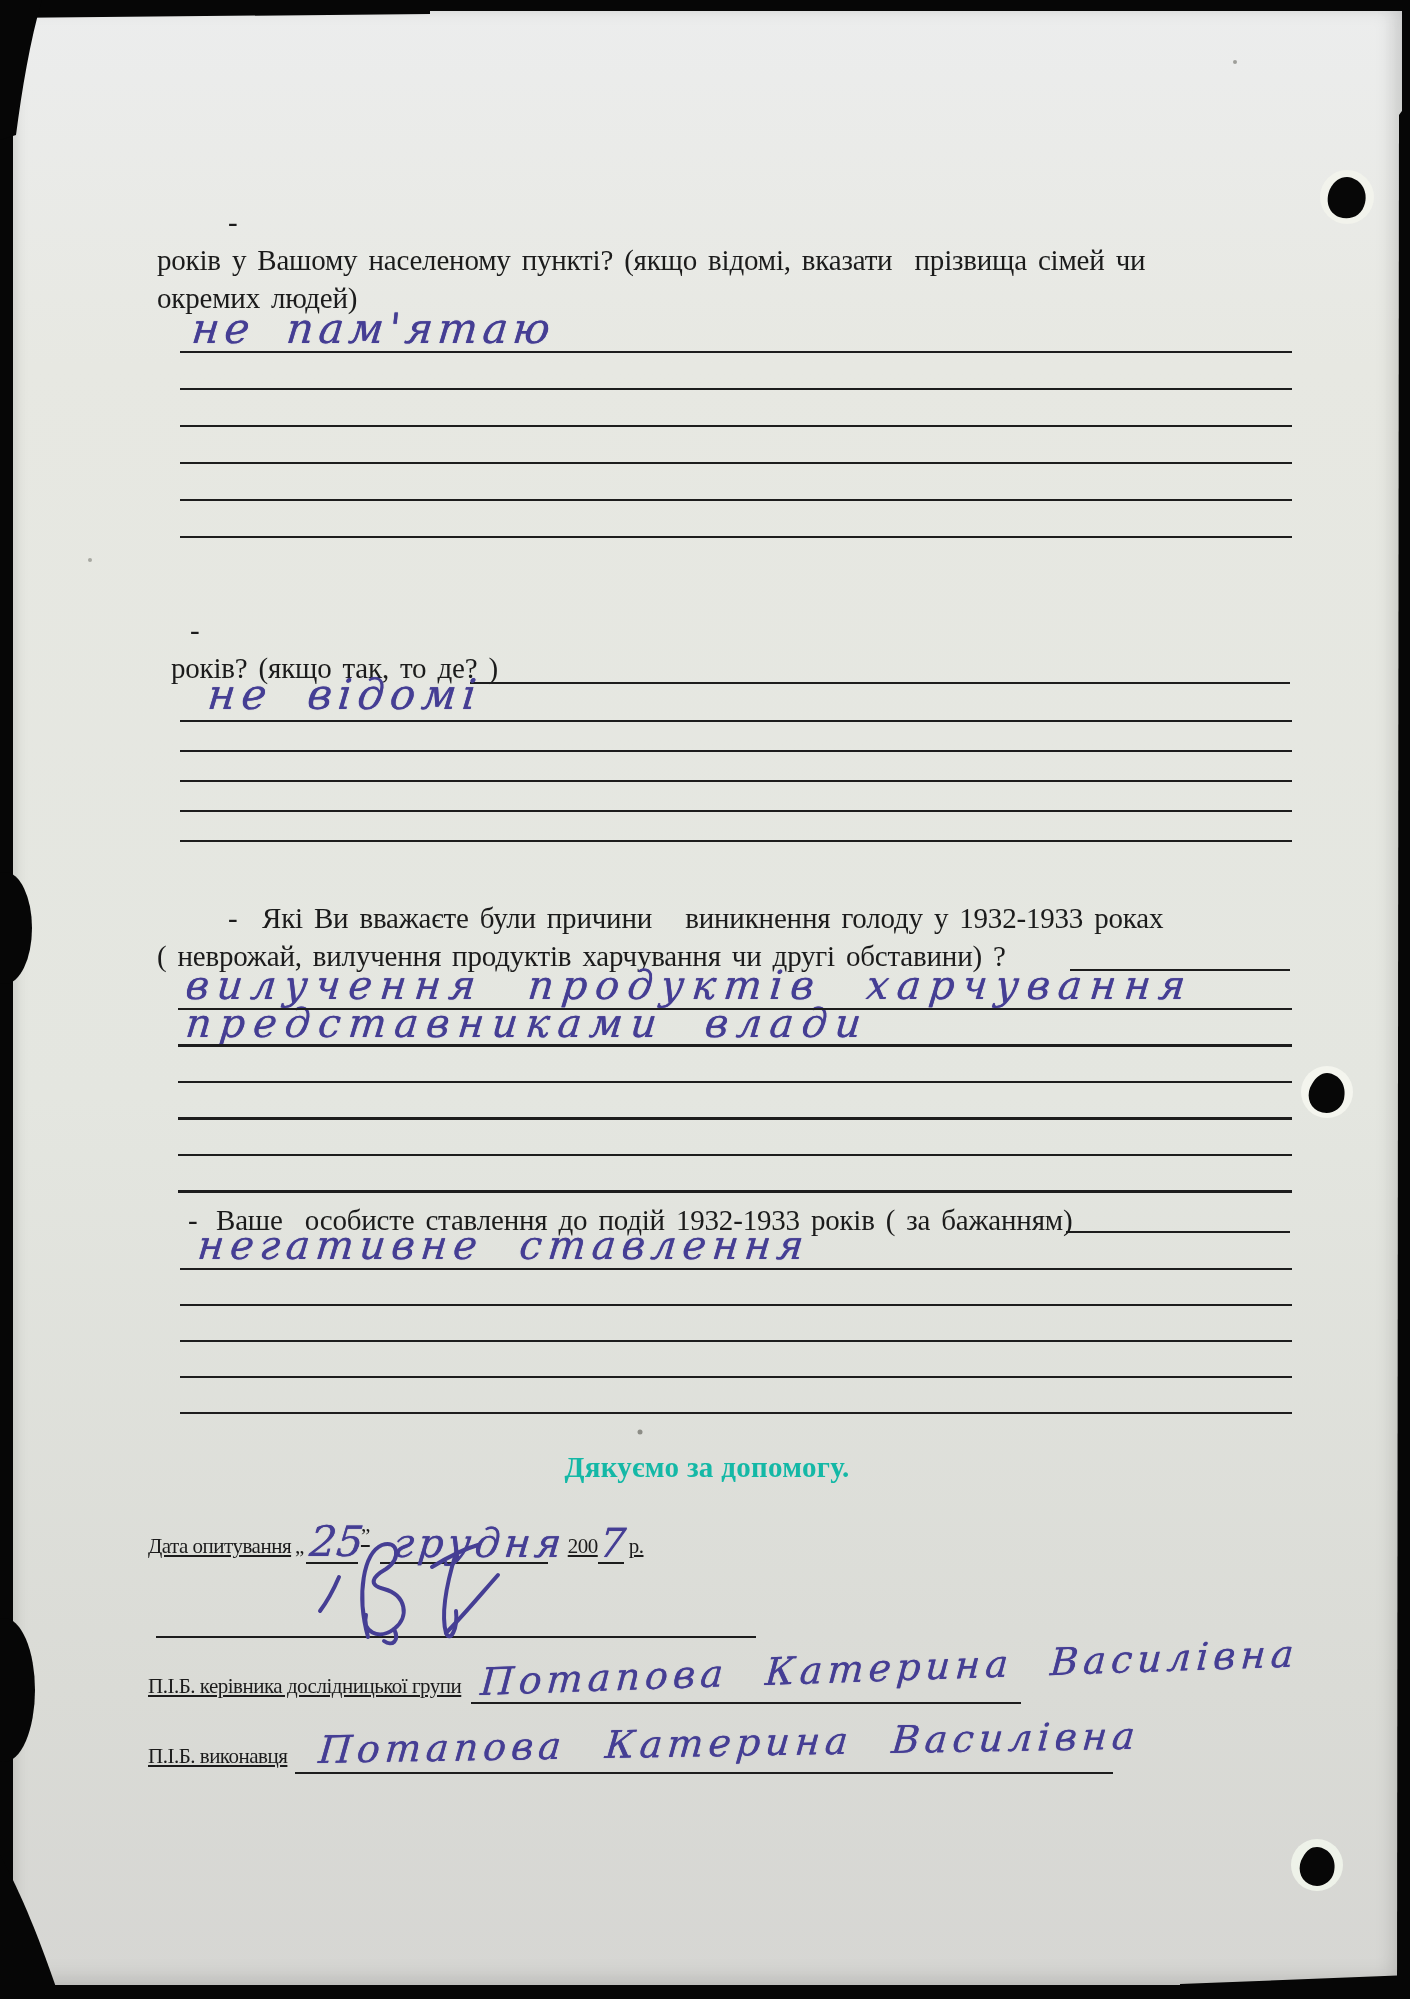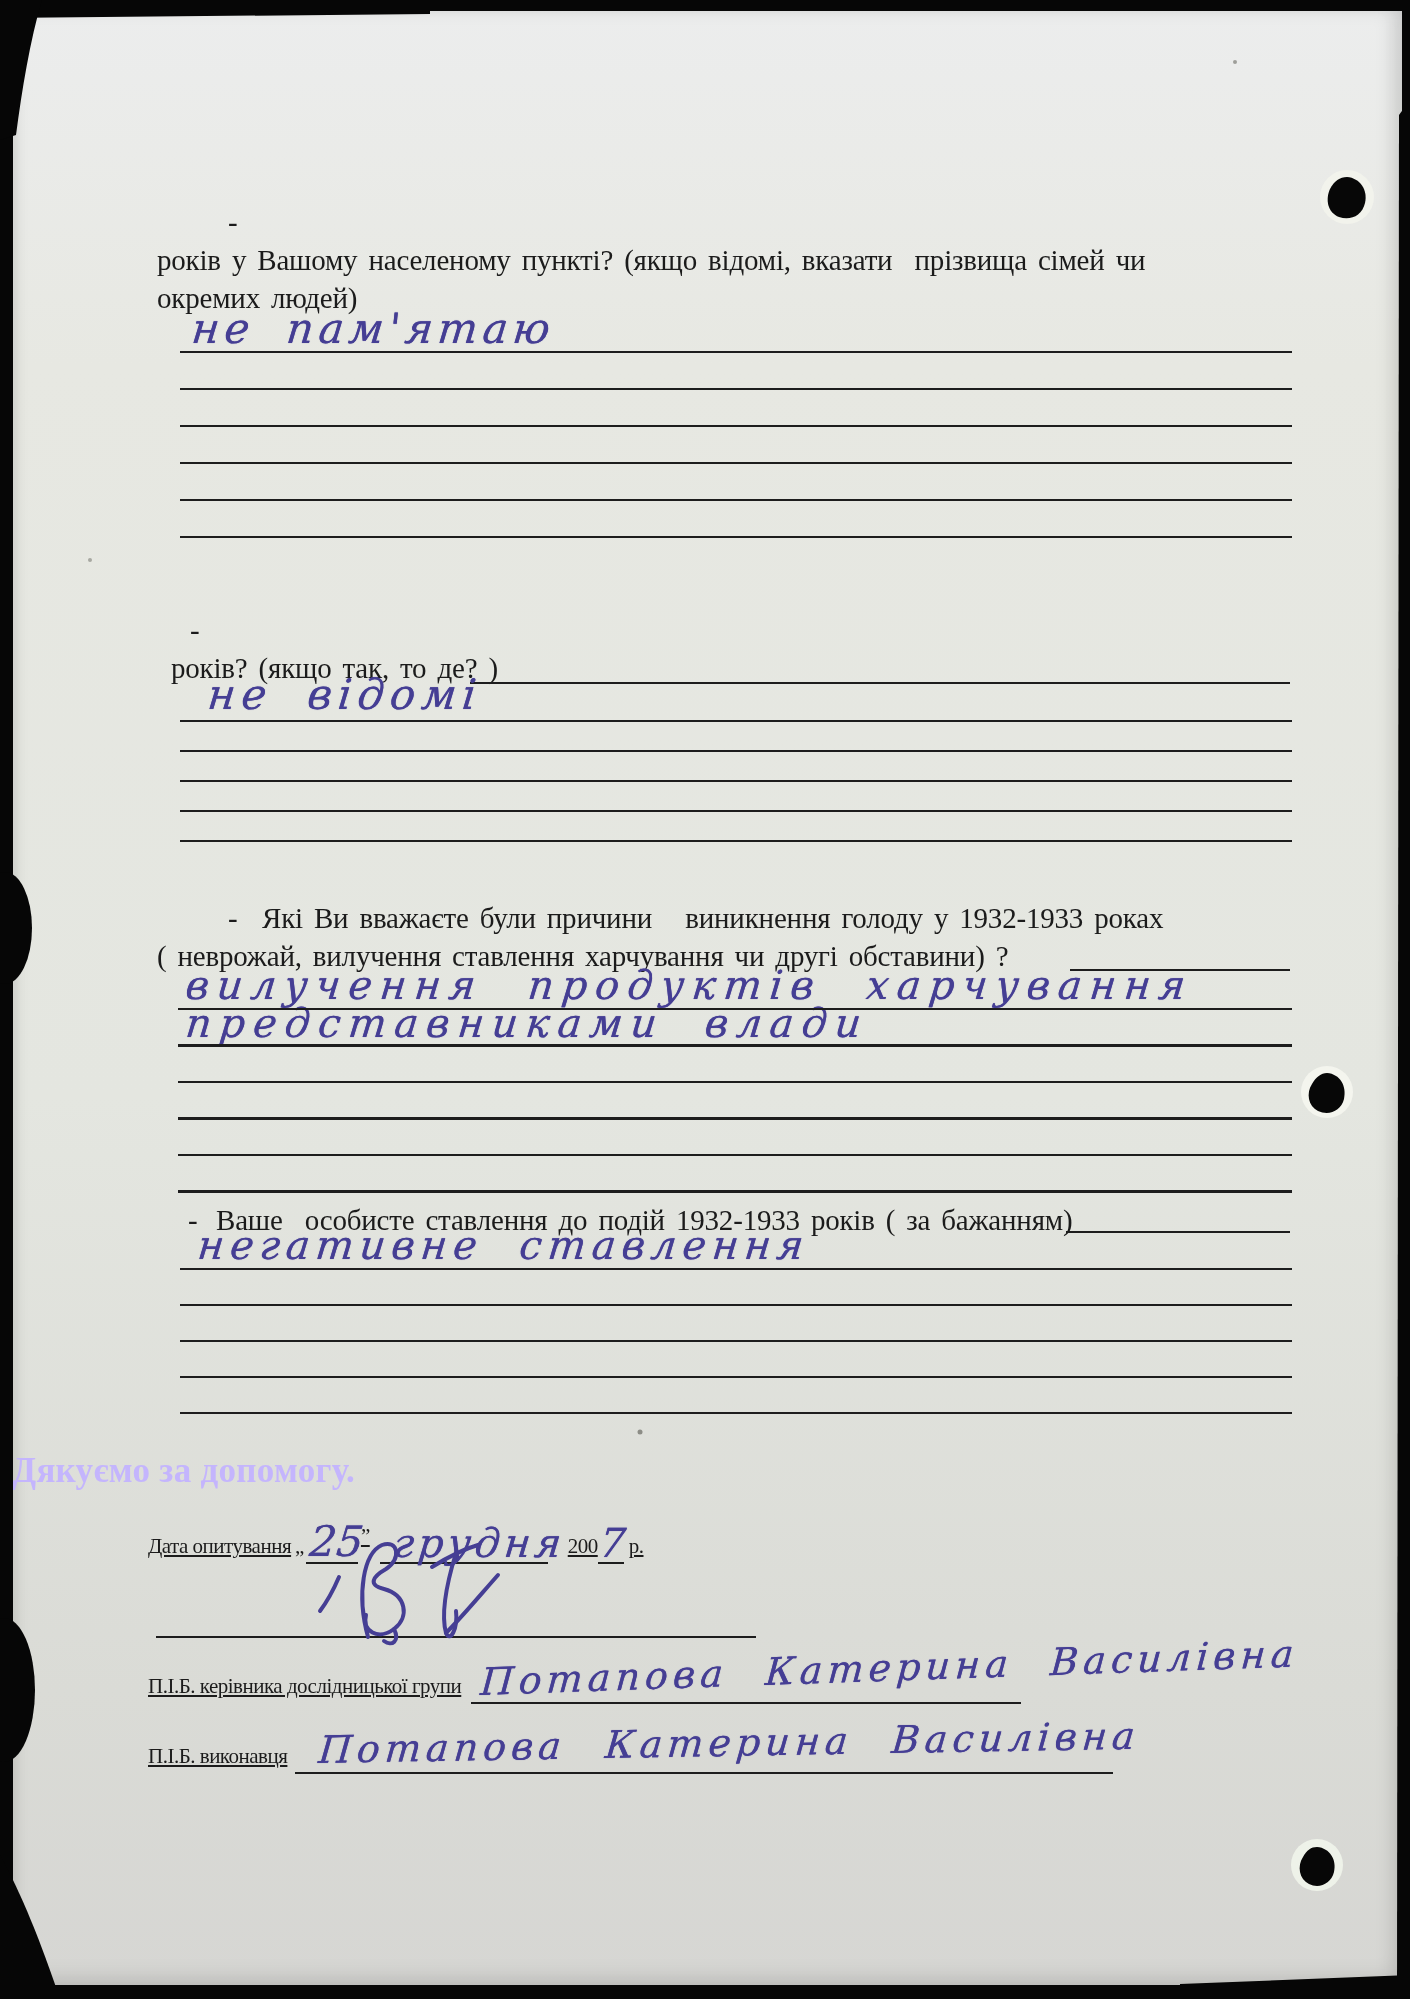--- a/index.html
+++ b/index.html
@@ -12,22 +12,22 @@
            word-spacing:4px;letter-spacing:-0.2px;}
   .rule-block{position:absolute;}
   .uline{position:absolute;border-bottom:2.4px solid #1d1d1d;height:0;}
   .hw{position:absolute;color:#453e94;font-family:"DejaVu Serif", serif;font-style:italic;
       white-space:nowrap;transform:skewX(-6deg);text-shadow:0 0 0.7px #453e94;}
   .frow{position:absolute;left:148px;display:flex;align-items:flex-end;color:#1b1b1b;}
   .frow .txt{font-size:21px;letter-spacing:-0.5px;line-height:36px;white-space:pre;text-decoration:underline;}
   .ubox{position:relative;border-bottom:2.4px solid #1d1d1d;height:36px;overflow:visible;}
   .ubox .hw2{position:absolute;bottom:-4px;color:#453e94;font-family:"DejaVu Serif", serif;
              font-style:italic;white-space:nowrap;transform:skewX(-6deg);text-shadow:0 0 0.7px #453e94;}
-  .thanks{position:absolute;left:12px;top:1451px;width:1390px;text-align:left;color:#c4b5fd;
-          font-size:35px;font-weight:bold;letter-spacing:0.3px;}
+  .thanks{position:absolute;left:12px;top:1451px;width:1390px;text-align:center;color:#14b8a6;
+          font-size:29px;font-weight:bold;letter-spacing:0.3px;}
   svg.overlay{position:absolute;left:0;top:0;pointer-events:none;}
 </style>
 </head>
 <body>
 
 <div id="stage">
   <div id="paper"></div>
 
   <div class="printed" style="left:228px;top:205px;">-</div>
   <div class="printed" style="left:157px;top:243px;text-align:center;">років у Вашому населеному пункті? (якщо відомі, вказати  прізвища сімей чи</div>
@@ -38,21 +38,21 @@
 
   <div class="printed" style="left:190px;top:613px;">-</div>
   <div class="printed" style="left:171px;top:651px;">років? (якщо так, то де? )</div>
   <div class="uline" style="left:470px;top:682px;width:820px;"></div>
   <div class="hw" style="left:208px;top:670px;font-size:42px;letter-spacing:6px;word-spacing:16px;">не відомі</div>
   <div class="rule-block" style="left:180px;top:720px;width:1112px;height:124px;
        background:repeating-linear-gradient(180deg,#1d1d1d 0px,#1d1d1d 2.4px,transparent 2.4px,transparent 30px);"></div>
 
   <div class="printed" style="left:228px;top:901px;">-</div>
   <div class="printed" style="left:262px;top:901px;">Які Ви вважаєте були причини   виникнення голоду у 1932-1933 роках</div>
-  <div class="printed" style="left:157px;top:939px;">( неврожай, вилучення ставлення харчування чи другі обставини) ?</div>
+  <div class="printed" style="left:157px;top:939px;">( неврожай, вилучення продуктів харчування чи другі обставини) ?</div>
   <div class="uline" style="left:1070px;top:969px;width:220px;"></div>
   <div class="hw" style="left:186px;top:962px;font-size:40px;letter-spacing:8px;word-spacing:24px;">вилучення продуктів харчування</div>
   <div class="hw" style="left:186px;top:1000px;font-size:40px;letter-spacing:8px;word-spacing:20px;">представниками влади</div>
   <div class="rule-block" style="left:178px;top:1008px;width:1114px;height:187px;
        background:repeating-linear-gradient(180deg,#1d1d1d 0px,#1d1d1d 2.4px,transparent 2.4px,transparent 36.5px);"></div>
 
   <div class="printed" style="left:188px;top:1203px;">-</div>
   <div class="printed" style="left:216px;top:1203px;">Ваше  особисте ставлення до подій 1932-1933 років ( за бажанням)</div>
   <div class="uline" style="left:1066px;top:1231px;width:224px;"></div>
   <div class="hw" style="left:198px;top:1222px;font-size:40px;letter-spacing:6px;word-spacing:18px;">негативне ставлення</div>

